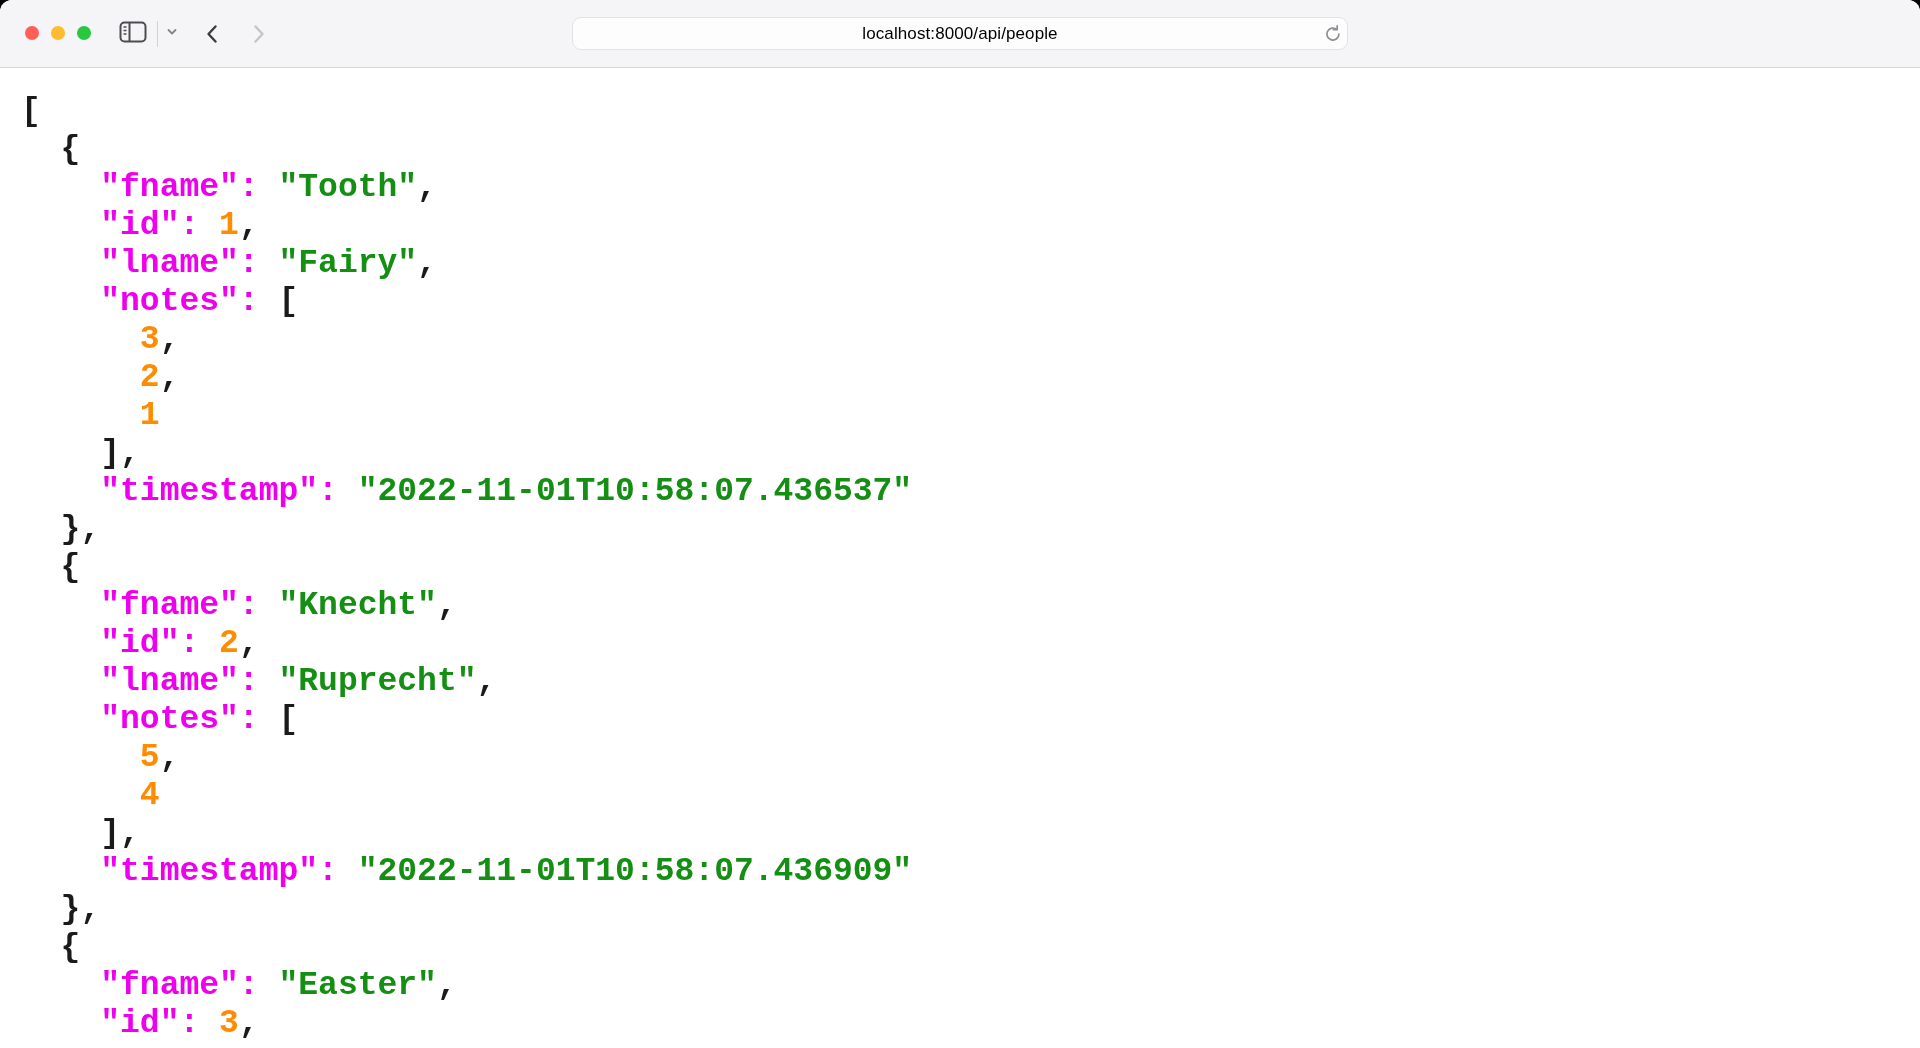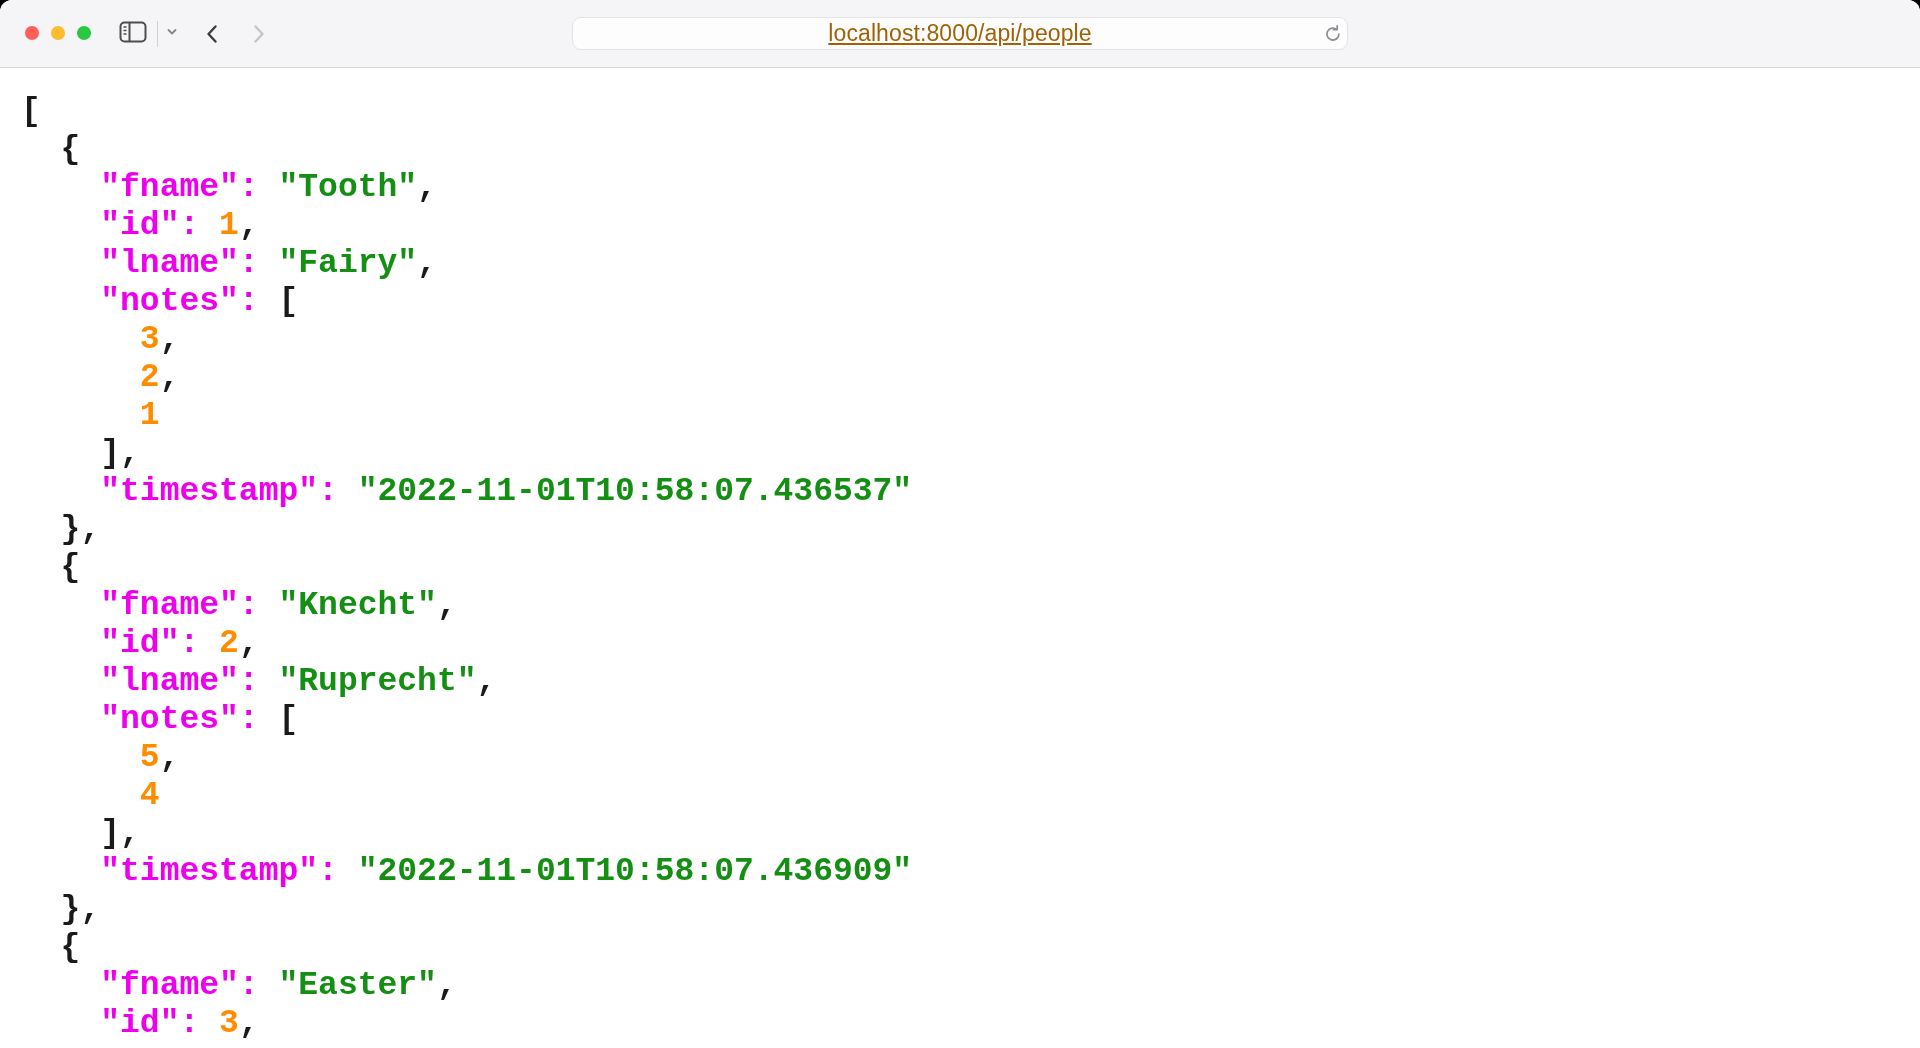--- a/index.html
+++ b/index.html
@@ -21,21 +21,21 @@
   .sidebar-group .divider { width: 1px; height: 26px; background: #d2d2d6; margin: 0 7px 0 9px; }
 
   .nav-btn { position: absolute; top: 21px; width: 26px; height: 26px;
     display: flex; align-items: center; justify-content: center; }
   .nav-back { left: 200px; color: #3c3c3e; }
   .nav-forward { left: 245px; color: #c4c4c9; }
 
   .url-bar { position: absolute; top: 17px; left: 572px; width: 776px; height: 33px;
     background: #fdfdfe; border: 1px solid #e3e3e7; border-radius: 9px; }
   .url-text { position: absolute; inset: 0; display: flex; align-items: center;
-    justify-content: center; font-size: 23px; color: #a16207; letter-spacing: .1px; text-decoration: underline; }
+    justify-content: center; font-size: 17px; color: #000000; letter-spacing: .1px; }
   .reload-btn { position: absolute; top: 4px; left: 748px; width: 24px; height: 24px;
     color: #8e8e93; display: flex; align-items: center; justify-content: center; }
 
   .icon-gray { color: #4c4c51; }
   .chev-gray { color: #84848a; }
 
   
   .content { position: absolute; top: 69px; left: 0; right: 0; bottom: 0; background: #fff; }
   .code { margin: 24px 0 0 21px; font-family: "Liberation Mono", "DejaVu Sans Mono", monospace;
     font-size: 33px; font-weight: 700; line-height: 38px; white-space: pre; }

